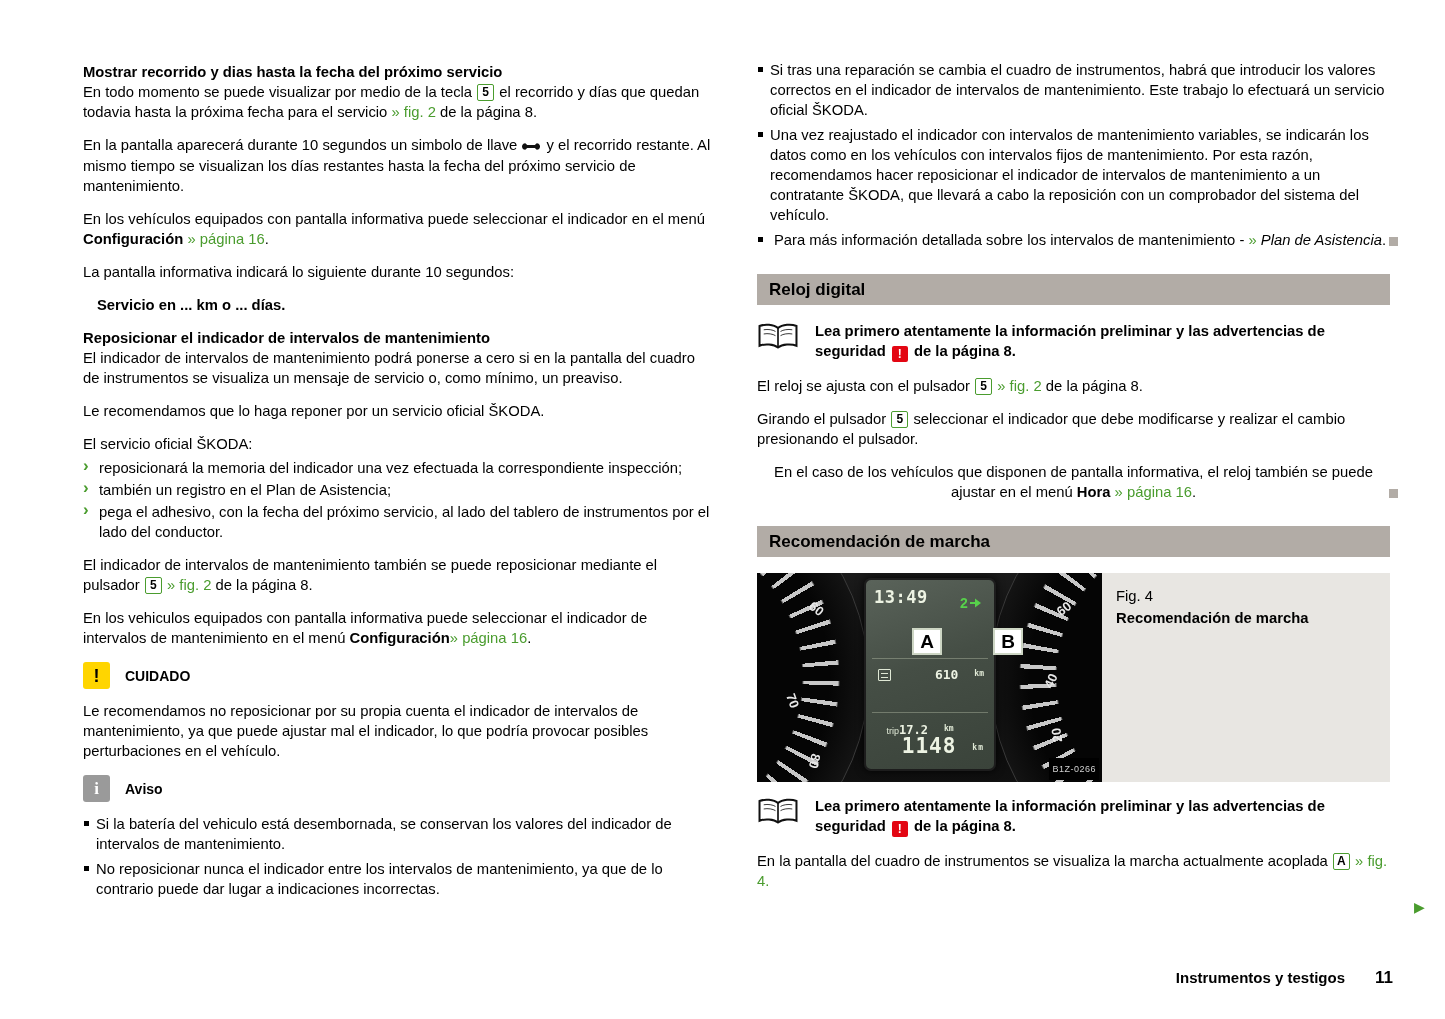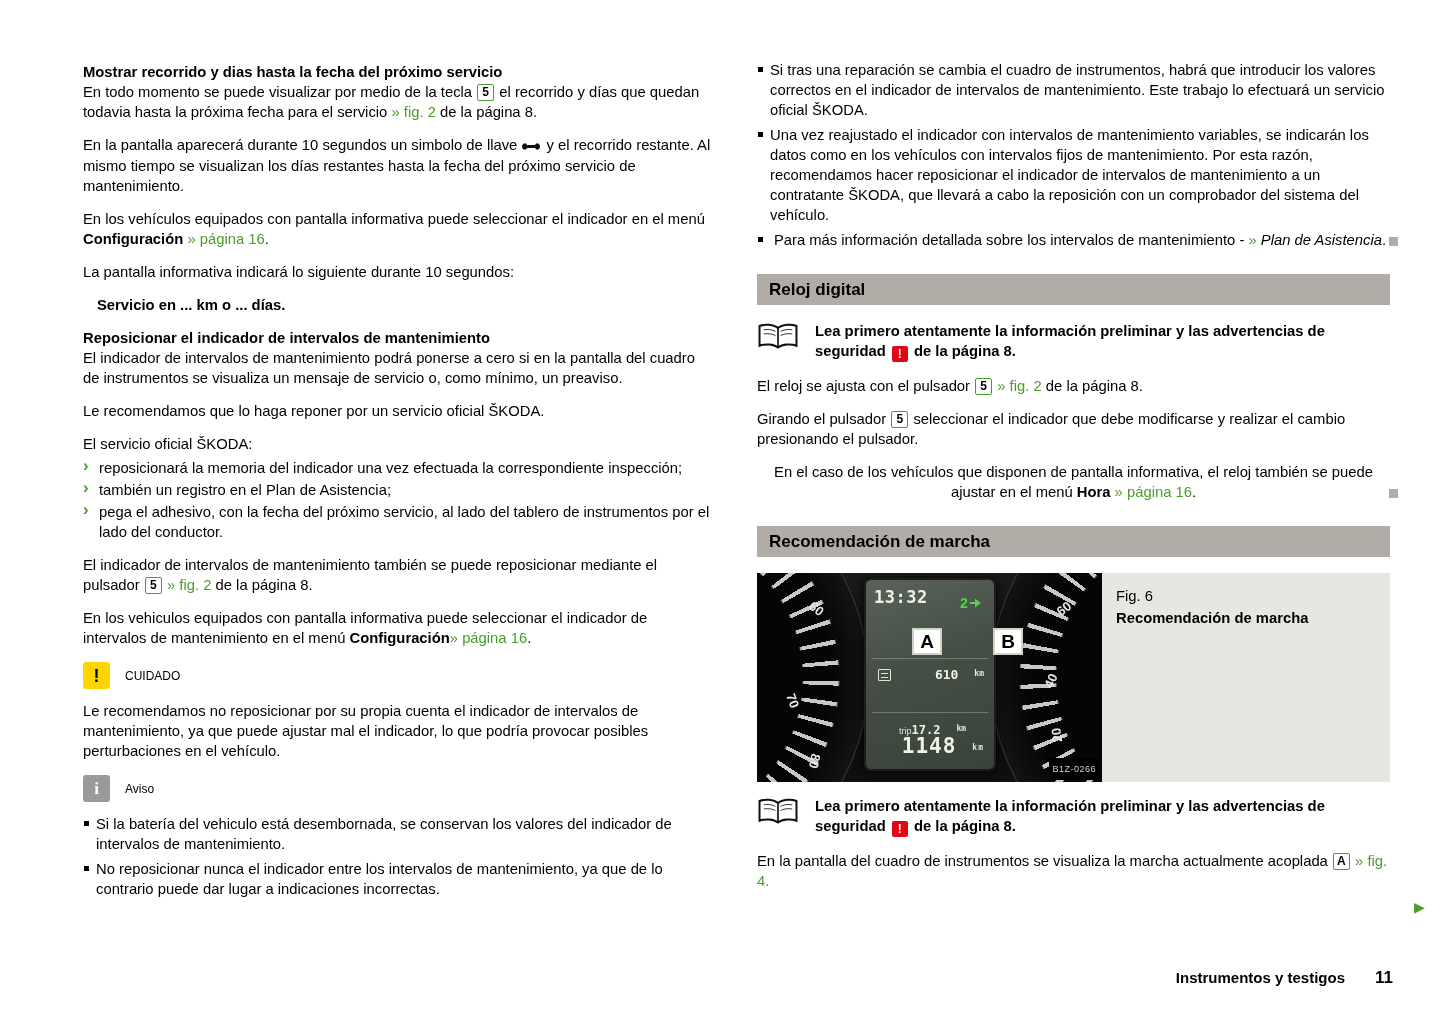--- a/index.html
+++ b/index.html
@@ -37,21 +37,21 @@
   .sq-list { list-style:none; margin:0 0 13px 0; }
   .sq-list li { position:relative; padding-left:13px; margin-bottom:5px; }
   .sq-list li::before { content:""; position:absolute; left:1px; top:7px; width:5px; height:5px; background:#000; }
 
   .notice-head { display:flex; align-items:center; gap:15px; margin:14px 0 12px 0; }
   .icon-caution { flex:0 0 27px; width:27px; height:27px; background:#ffd500; color:#000; border-radius:3px;
                   display:flex; align-items:center; justify-content:center; font-size:18px; font-weight:bold; }
   .icon-info { flex:0 0 27px; width:27px; height:27px; background:#9a9a9a; color:#fff; border-radius:3px;
                display:flex; align-items:center; justify-content:center; font-size:17px; font-weight:bold;
                font-family:"Liberation Serif", serif; }
-  .notice-title { font-weight:normal; font-size:12px; }
+  .notice-title { font-weight:bold; font-size:14px; }
 
   .section-bar { background:#b2aca6; height:31px; display:flex; align-items:center; padding-left:12px;
                  font-size:17px; font-weight:bold; margin:24px 0 16px 0; }
 
   .book-note { display:flex; gap:16px; margin:0 0 14px 0; align-items:flex-start; }
   .book-icon { flex:0 0 42px; padding-top:2px; }
   .book-text { font-weight:bold; }
 
   .endmark { position:absolute; right:-8px; bottom:4px; width:9px; height:9px; background:#b2aca6; }
 
@@ -84,22 +84,22 @@
   .line1 { top:78px; } .line2 { top:132px; }
   .odo-row { position:absolute; left:12px; right:10px; top:84px; display:flex; align-items:center;
              justify-content:space-between; color:#e3ecd8; }
   .fuel-icon { display:inline-block; width:13px; height:12px; border:1px solid #dfe8d5; border-radius:1px;
                position:relative; }
   .fuel-icon::before, .fuel-icon::after { content:""; position:absolute; left:2px; right:2px; height:1px; background:#dfe8d5; }
   .fuel-icon::before { top:3px; } .fuel-icon::after { top:7px; }
   .lcd-num { font-family:"DejaVu Sans Mono", monospace; font-weight:bold; color:#edf3e3; }
   .odo-val { font-size:13px; }
   .unit { font-size:8px; font-weight:bold; color:#dfe8d5; vertical-align:3px; margin-left:1px;padding-left:15px; }
-  .trip-row { position:absolute; left:33px; right:28px; top:139px; display:flex; align-items:baseline;
-              justify-content:flex-start; }
+  .trip-row { position:absolute; left:8px; right:28px; top:139px; display:flex; align-items:baseline;
+              justify-content:center; }
   .trip-label { font-size:9px; color:#dfe8d5; }
   .trip-val { font-size:12px; }
   .total-row { position:absolute; right:10px; top:156px; }
   .total-val { font-size:21px; letter-spacing:1px; }
   .callout { position:absolute; width:30px; height:27px; background:#fff; border:2px solid #cdd6c4;
              color:#000; font-weight:bold; font-size:19px; display:flex; align-items:center;
              justify-content:center; }
   .callout-a { left:155px; top:55px; }
   .callout-b { left:236px; top:55px; }
   .img-code { position:absolute; right:3px; bottom:2px; background:#000; color:#cfcfcf;
@@ -190,21 +190,21 @@
           <div class="gauge gauge-right"></div>
 
           <span class="gnum" style="left:52px; top:26px; transform:rotate(38deg);">60</span>
           <span class="gnum" style="left:28px; top:118px; transform:rotate(70deg);">70</span>
           <span class="gnum" style="left:50px; top:178px; transform:rotate(102deg);">80</span>
           <span class="gnum" style="left:300px; top:26px; transform:rotate(-38deg);">60</span>
           <span class="gnum" style="left:287px; top:98px; transform:rotate(-66deg);">40</span>
           <span class="gnum" style="left:293px; top:152px; transform:rotate(-98deg);">20</span>
 
           <div class="lcd">
-            <span class="lcd-clock">13:32</span>
+            <span class="lcd-clock">13:49</span>
             <span class="gear-rec">
               <span>2</span>
               <svg width="13" height="12" viewBox="0 0 13 12" aria-hidden="true">
                   <path d="M1 7 L6 7 L6 10.5 L12 6 L6 1.5 L6 5 L1 5 Z" fill="#57d14b"></path>
                 </svg>
             </span>
             <div class="lcd-line line1"></div>
             <div class="lcd-line line2"></div>
             <div class="odo-row">
               <span class="fuel-icon"></span>
@@ -217,21 +217,21 @@
             <div class="total-row">
               <span class="lcd-num total-val"><span>1148</span><span class="unit">km</span></span>
             </div>
           </div>
 
           <span class="callout callout-a">A</span>
           <span class="callout callout-b">B</span>
           <span class="img-code">B1Z-0266</span>
         </div>
         <div class="fig-caption">
-          <div class="fig-label">Fig. 6</div>
+          <div class="fig-label">Fig. 4</div>
           <div class="fig-title">Recomendación de marcha</div>
         </div>
       </div>
 
       <div class="book-note">
         <span class="book-icon">
           <svg viewBox="0 0 50 32" width="42" height="27" aria-hidden="true">
             <path d="M25 6 C20 1.5 9 1 3 3.5 L3 27 C9 24.5 20 25 25 29 C30 25 41 24.5 47 27 L47 3.5 C41 1 30 1.5 25 6 Z" fill="#fff" stroke="#111" stroke-width="2.4"></path>
             <line x1="25" y1="6" x2="25" y2="29" stroke="#111" stroke-width="2"></line>
             <path d="M8 8 C13 7 19 8 22 10 M8 13 C13 12 19 13 22 15 M28 10 C31 8 37 7 42 8 M28 15 C31 13 37 12 42 13" fill="none" stroke="#111" stroke-width="1"></path>

